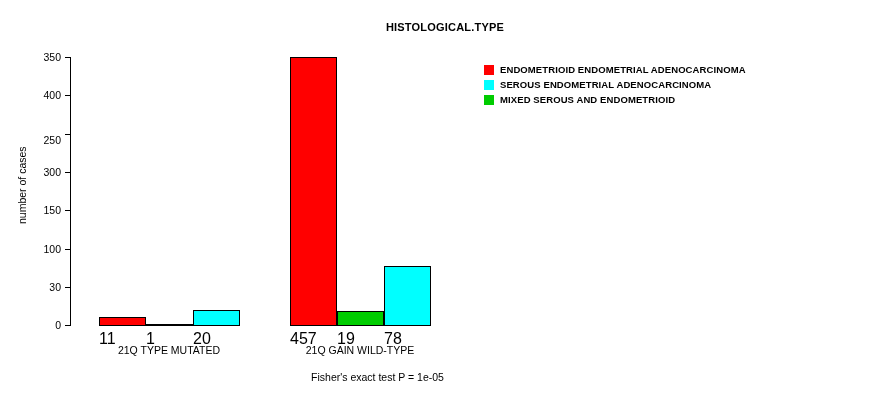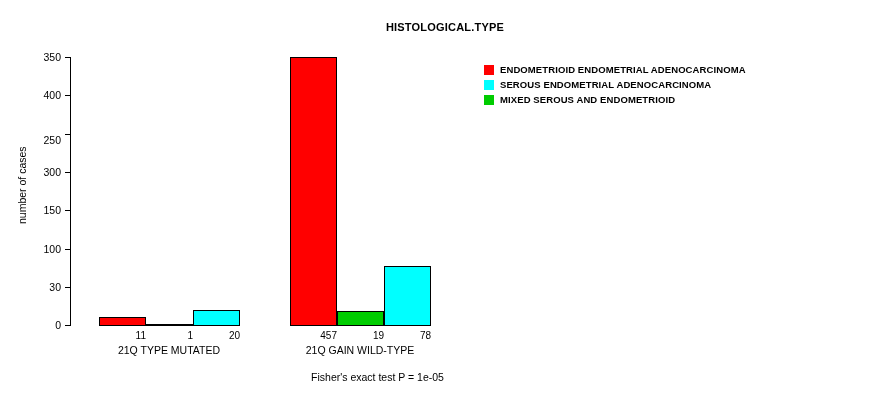--- a/index.html
+++ b/index.html
@@ -61,22 +61,22 @@
     transform-origin: 0 0;
     transform: rotate(-90deg);
   }
   .bar {
     position: absolute;
     border: 1px solid #000000;
     box-sizing: border-box;
   }
   .bar-value {
     position: absolute;
-    font-size: 10px;
-    text-align: right;
+    font-size: 16px;
+    text-align: left;
     white-space: nowrap;
   }
   .group-label {
     position: absolute;
     font-size: 10.5px;
     text-align: center;
     white-space: nowrap;
   }
   .footnote {
     position: absolute;

